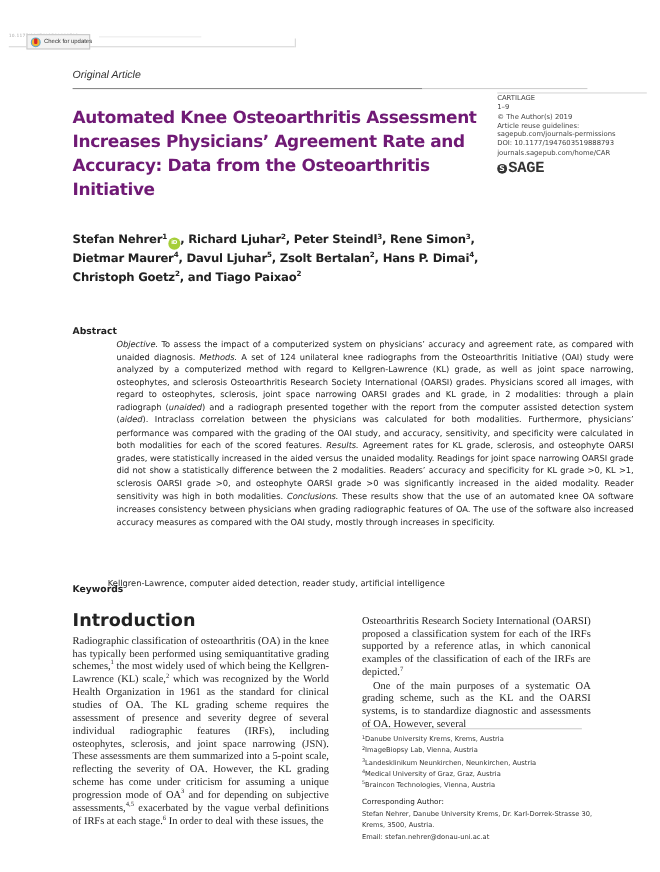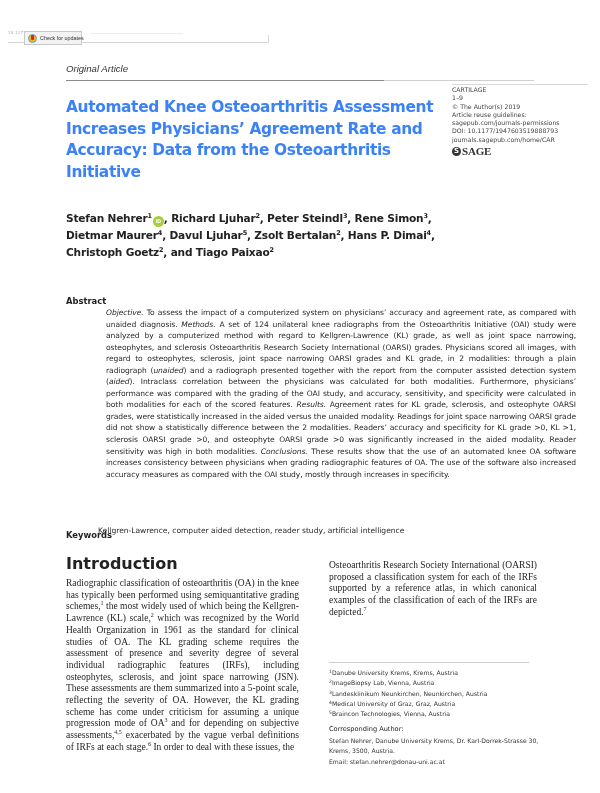--- a/index.html
+++ b/index.html
@@ -18,23 +18,23 @@
 
   
   .original-article { position: absolute; left: 66px; top: 63px; font-size: 9.6px; font-style: italic; color: #333; font-family: Liberation Sans, sans-serif; }
   .hdr-rule-dark { position: absolute; left: 66px; top: 80px; width: 318px; height: 1px; background: #8a8a8a; }
   .hdr-rule-light { position: absolute; left: 384px; top: 80px; width: 150px; height: 1px; background: #cfcfcf; }
 
   .journal-box { position: absolute; left: 452px; top: 84px; width: 136px; border-top: 1px solid #d8d8d8; padding-top: 1px; }
   .jb-line { font-size: 6.2px; line-height: 8.3px; color: #444; white-space: nowrap; font-family: "DejaVu Sans", sans-serif; }
   .sage-logo { display: flex; align-items: center; gap: 1px; margin-top: 1px; }
   .sage-s { width: 9px; height: 9px; border-radius: 50%; background: #333; color: #fff; font-size: 7px; line-height: 9px; text-align: center; font-weight: bold; }
-  .sage-text { font-size: 11px; font-weight: bold; color: #333; font-family: Liberation Serif, serif; letter-spacing: -0.2px; }
+  .sage-text { font-size: 14px; font-weight: bold; color: #333; font-family: Liberation Mono, monospace; letter-spacing: -0.2px; }
 
-  .title { position: absolute; left: 66px; top: 97px; width: 390px; font-size: 15.4px; line-height: 21.5px; font-weight: bold; color: #3b82f6; font-family: "DejaVu Sans", sans-serif; letter-spacing: -0.35px; }
+  .title { position: absolute; left: 66px; top: 97px; width: 390px; font-size: 15.4px; line-height: 21.5px; font-weight: bold; color: #701a75; font-family: "DejaVu Sans", sans-serif; letter-spacing: -0.35px; }
 
   .authors { position: absolute; left: 66px; top: 210px; width: 420px; font-size: 10.6px; line-height: 17px; font-weight: bold; color: #222; letter-spacing: -0.2px; }
   .authors sup { font-size: 6.5px; vertical-align: 4px; line-height: 0; }
   .orcid-icon { display: inline-block; width: 11px; height: 11px; border-radius: 50%; background: #a6ce39; color: #fff; font-size: 5px; line-height: 11px; text-align: center; vertical-align: -1px; font-weight: bold; margin-left: 1px; }
 
   .abstract-head { position: absolute; left: 66px; top: 296px; font-size: 8.4px; font-weight: bold; color: #222; text-align: right; }
   .abstract-body { position: absolute; left: 66px; top: 307px; width: 470px; font-size: 7.55px; line-height: 11.55px; text-align: justify; color: #262626; letter-spacing: -0.05px; margin-left: 40px; }
   .abstract-body em { font-style: italic; }
 
   .kw-head { position: absolute; left: 66px; top: 530px; font-size: 8.4px; font-weight: bold; color: #222; }
@@ -90,20 +90,21 @@
 <div class="abstract-body"><em>Objective.</em><span> To assess the impact of a computerized system on physicians’ accuracy and agreement rate, as compared with unaided diagnosis. </span><em>Methods.</em><span> A set of 124 unilateral knee radiographs from the Osteoarthritis Initiative (OAI) study were analyzed by a computerized method with regard to Kellgren-Lawrence (KL) grade, as well as joint space narrowing, osteophytes, and sclerosis Osteoarthritis Research Society International (OARSI) grades. Physicians scored all images, with regard to osteophytes, sclerosis, joint space narrowing OARSI grades and KL grade, in 2 modalities: through a plain radiograph (</span><em>unaided</em><span>) and a radiograph presented together with the report from the computer assisted detection system (</span><em>aided</em><span>). Intraclass correlation between the physicians was calculated for both modalities. Furthermore, physicians’ performance was compared with the grading of the OAI study, and accuracy, sensitivity, and specificity were calculated in both modalities for each of the scored features. </span><em>Results.</em><span> Agreement rates for KL grade, sclerosis, and osteophyte OARSI grades, were statistically increased in the aided versus the unaided modality. Readings for joint space narrowing OARSI grade did not show a statistically difference between the 2 modalities. Readers’ accuracy and specificity for KL grade &gt;0, KL &gt;1, sclerosis OARSI grade &gt;0, and osteophyte OARSI grade &gt;0 was significantly increased in the aided modality. Reader sensitivity was high in both modalities. </span><em>Conclusions.</em><span> These results show that the use of an automated knee OA software increases consistency between physicians when grading radiographic features of OA. The use of the software also increased accuracy measures as compared with the OAI study, mostly through increases in specificity.</span></div>
 
 <div class="kw-head">Keywords</div>
 <div class="kw-body">Kellgren-Lawrence, computer aided detection, reader study, artificial intelligence</div>
 
 <h2 class="intro-head">Introduction</h2>
 <div class="col-left"><span>Radiographic classification of osteoarthritis (OA) in the knee has typically been performed using semiquantitative grading schemes,</span><sup>1</sup><span> the most widely used of which being the Kellgren-Lawrence (KL) scale,</span><sup>2</sup><span> which was recognized by the World Health Organization in 1961 as the standard for clinical studies of OA. The KL grading scheme requires the assessment of presence and severity degree of several individual radiographic features (IRFs), including osteophytes, sclerosis, and joint space narrowing (JSN). These assessments are them summarized into a 5-point scale, reflecting the severity of OA. However, the KL grading scheme has come under criticism for assuming a unique progression mode of OA</span><sup>3</sup><span> and for depending on subjective assessments,</span><sup>4,5</sup><span> exacerbated by the vague verbal definitions of IRFs at each stage.</span><sup>6</sup><span> In order to deal with these issues, the</span></div>
 
 <div class="col-right">
   <p><span>Osteoarthritis Research Society International (OARSI) proposed a classification system for each of the IRFs supported by a reference atlas, in which canonical examples of the classification of each of the IRFs are depicted.</span><sup>7</sup></p>
+  <p>One of the main purposes of a systematic OA grading scheme, such as the KL and the OARSI systems, is to standardize diagnostic and assessments of OA. However, several</p>
 </div>
 
 <div class="fn-rule"></div>
 <div class="fn-list" id="affiliations">
     <div><sup>1</sup><span>Danube University Krems, Krems, Austria</span></div>
     <div><sup>2</sup><span>ImageBiopsy Lab, Vienna, Austria</span></div>
     <div><sup>3</sup><span>Landesklinikum Neunkirchen, Neunkirchen, Austria</span></div>
     <div><sup>4</sup><span>Medical University of Graz, Graz, Austria</span></div>
     <div><sup>5</sup><span>Braincon Technologies, Vienna, Austria</span></div>
   </div>

